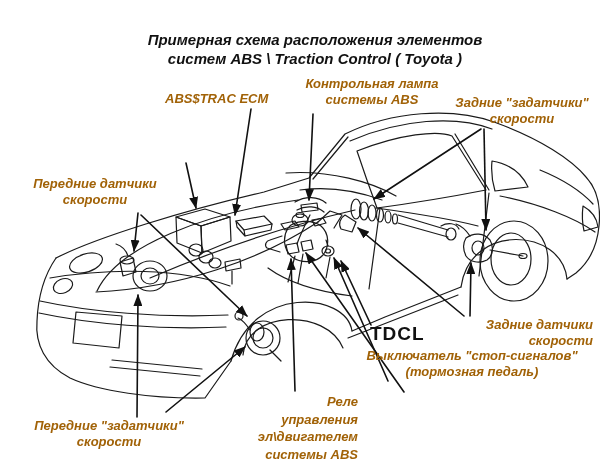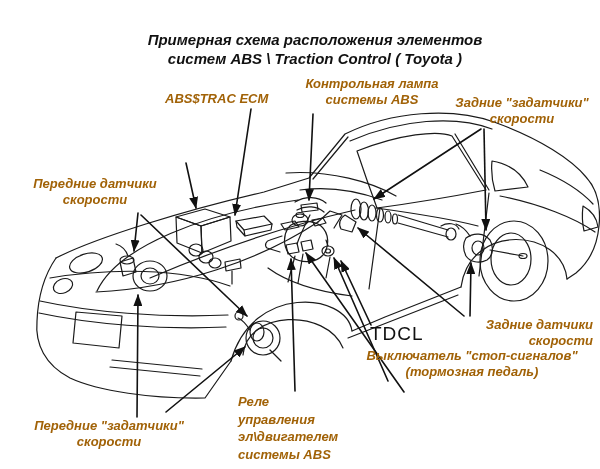--- a/index.html
+++ b/index.html
@@ -5,21 +5,21 @@
   html,body{margin:0;padding:0;background:#fff;}
   #stage{position:relative;width:600px;height:469px;background:#ffffff;overflow:hidden;
          font-family:"Liberation Sans",sans-serif;color:#111;}
   #art{position:absolute;left:0;top:0;width:600px;height:469px;}
   .lbl{position:absolute;white-space:pre-line;font-style:italic;font-weight:bold;
        font-size:13px;line-height:16px;color:#a16207;}
   .lbl.center{text-align:center;}
   .lbl.right{text-align:right;}
   #title{position:absolute;left:75px;top:30px;width:480px;text-align:center;
          font-style:italic;font-weight:bold;font-size:15px;line-height:19px;color:#111;}
-  #tdcl{position:absolute;font-style:normal;font-weight:normal;font-size:19px;
+  #tdcl{position:absolute;font-style:normal;font-weight:bold;font-size:19px;
         letter-spacing:1px;color:#111;}
   svg path, svg ellipse, svg line{vector-effect:non-scaling-stroke;}
 </style>
 </head>
 <body>
 
 <div id="stage">
 
   <svg id="art" viewBox="0 0 600 469" fill="none" stroke="#1a1a1a" stroke-width="1.2" stroke-linecap="round" stroke-linejoin="round">
     <defs>
@@ -182,20 +182,20 @@
 
   <div id="tdcl" style="left:370px;top:323px;">TDCL</div>
 
   <div class="lbl right" style="left:425px;top:317px;width:168px;">Задние  датчики
 скорости</div>
 
   <div class="lbl center" style="left:358px;top:348px;width:228px;">Выключатель "стоп-сигналов"
 (тормозная педаль)</div>
 
 
-  <div class="lbl" style="left:238px;top:393px;width:120px;line-height:17.5px;">Реле
+  <div class="lbl" style="left:238px;top:393px;width:120px;line-height:17.5px;text-align:right;">Реле
 управления
 эл\двигателем
 системы ABS</div>
 
   <div class="lbl center" style="left:28px;top:418px;width:162px;">Передние "задатчики"
 скорости</div>
 </div>
 
 </body></html>

